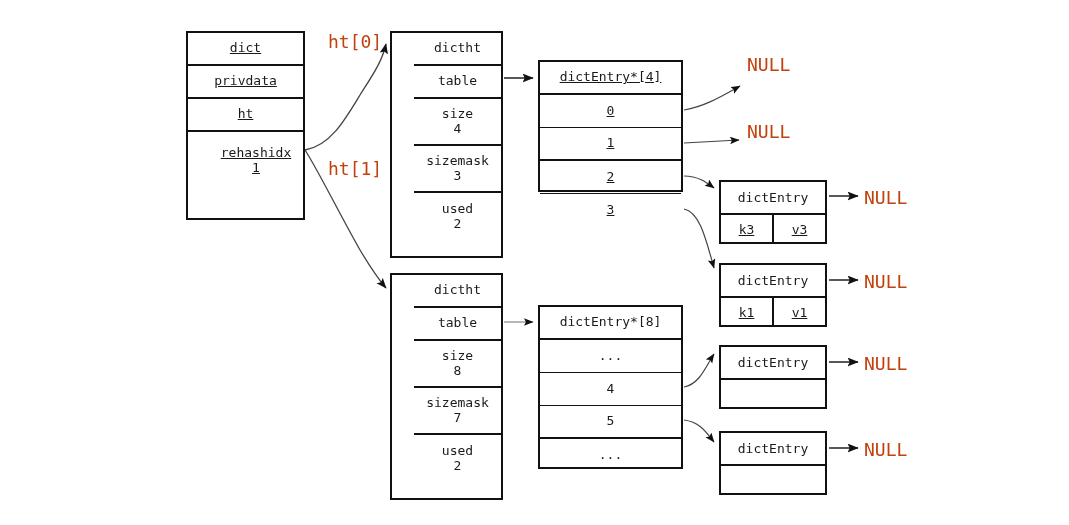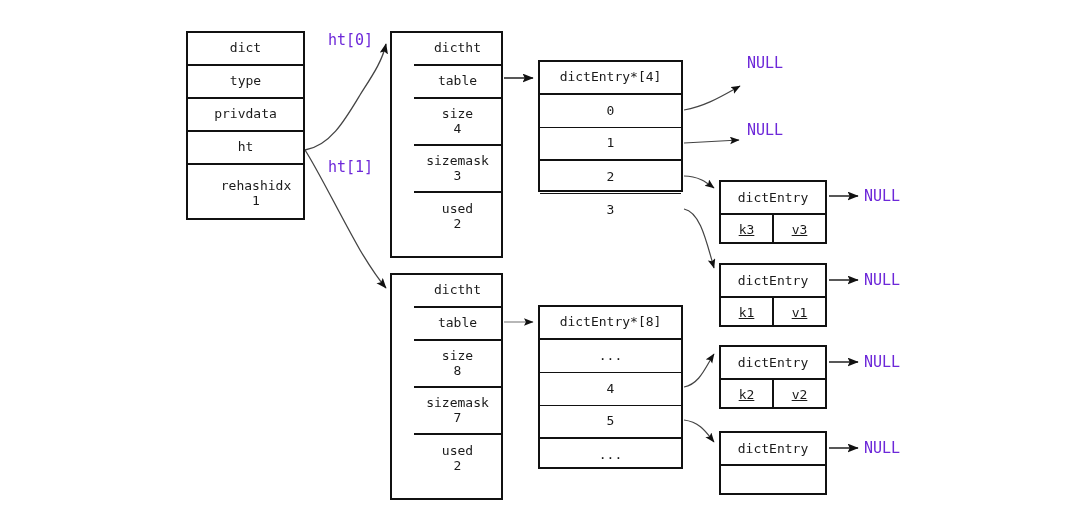--- a/index.html
+++ b/index.html
@@ -42,35 +42,35 @@
     text-align: center;
     line-height: 1.15;
   }
   .row:last-child { border-bottom: none; }
   .row .lbl { display: block; }
   .row .val { display: block; }
   .thin { border-bottom-width: 1px; }
 
   
   #dict-struct { left: 186px; top: 31px; width: 119px; height: 189px; }
-  #dict-struct .row { height: 33px; font-size: 13px; }
+  #dict-struct .row { height: 33px; font-size: 13px; text-decoration: underline; }
   #dict-struct .row.tall { height: 57px; padding-left: 21px; }
 
   
   .dictht { width: 113px; padding-left: 22px; }
   .dictht .row { font-size: 13px; }
   .dictht .row.h1 { height: 33px; }
   .dictht .row.h2 { height: 47px; }
   #dictht-0 { left: 390px; top: 31px; height: 227px; }
   #dictht-1 { left: 390px; top: 273px; height: 227px; }
 
   
   .entry-array { width: 145px; }
   .entry-array .row { height: 33px; font-size: 13px; }
-  #array-0 { left: 538px; top: 60px; height: 132px; }
+  #array-0 { left: 538px; top: 60px; height: 132px; text-decoration: underline; }
   #array-1 { left: 538px; top: 305px; height: 164px; }
 
   
   .dict-entry {
     width: 108px;
     height: 64px;
   }
   .dict-entry .head {
     height: 33px;
     border-bottom: 2px solid #111111;
@@ -96,23 +96,23 @@
   }
   .dict-entry .kv > div.k { border-right: 2px solid #111111; }
 
   #entry-k3 { left: 719px; top: 180px; }
   #entry-k1 { left: 719px; top: 263px; }
   #entry-k2 { left: 719px; top: 345px; }
   #entry-k0 { left: 719px; top: 431px; }
 
   .free-label {
     position: absolute;
-    font-size: 15px;
+    font-size: 18px;
     white-space: nowrap;
-    color: #6d28d9;
+    color: #c2410c;
   }
   #lbl-ht0 { left: 328px; top: 31px; }
   #lbl-ht1 { left: 328px; top: 158px; }
   #null-a { left: 747px; top: 54px; }
   #null-b { left: 747px; top: 121px; }
   #null-0 { left: 864px; top: 187px; }
   #null-1 { left: 864px; top: 271px; }
   #null-2 { left: 864px; top: 353px; }
   #null-3 { left: 864px; top: 439px; }
 </style>
@@ -152,23 +152,20 @@
     <line x1="829" y1="280" x2="858" y2="280" stroke="#111111" stroke-width="1.4" marker-end="url(#arrow)"></line>
     <line x1="829" y1="362" x2="858" y2="362" stroke="#111111" stroke-width="1.4" marker-end="url(#arrow)"></line>
     <line x1="829" y1="448" x2="858" y2="448" stroke="#111111" stroke-width="1.4" marker-end="url(#arrow)"></line>
   </svg>
 
   <div class="struct" id="dict-struct">
     <div class="row">
       <span class="lbl">dict</span>
     </div>
     <div class="row">
-      <span class="lbl">type</span>
-    </div>
-    <div class="row">
       <span class="lbl">privdata</span>
     </div>
     <div class="row">
       <span class="lbl">ht</span>
     </div>
     <div class="row tall">
       <span class="lbl">rehashidx</span>
       <span class="val">1</span>
     </div>
   </div>
@@ -262,24 +259,20 @@
   <div class="struct dict-entry" id="entry-k1">
     <div class="head">dictEntry</div>
     <div class="kv">
       <div class="k">k1</div>
       <div class="v">v1</div>
     </div>
   </div>
 
   <div class="struct dict-entry" id="entry-k2">
     <div class="head">dictEntry</div>
-    <div class="kv">
-      <div class="k">k2</div>
-      <div class="v">v2</div>
-    </div>
   </div>
 
   <div class="struct dict-entry" id="entry-k0">
     <div class="head">dictEntry</div>
   </div>
 
   <div class="free-label" id="lbl-ht0">ht[0]</div>
   <div class="free-label" id="lbl-ht1">ht[1]</div>
 
   <div class="free-label" id="null-a">NULL</div>

